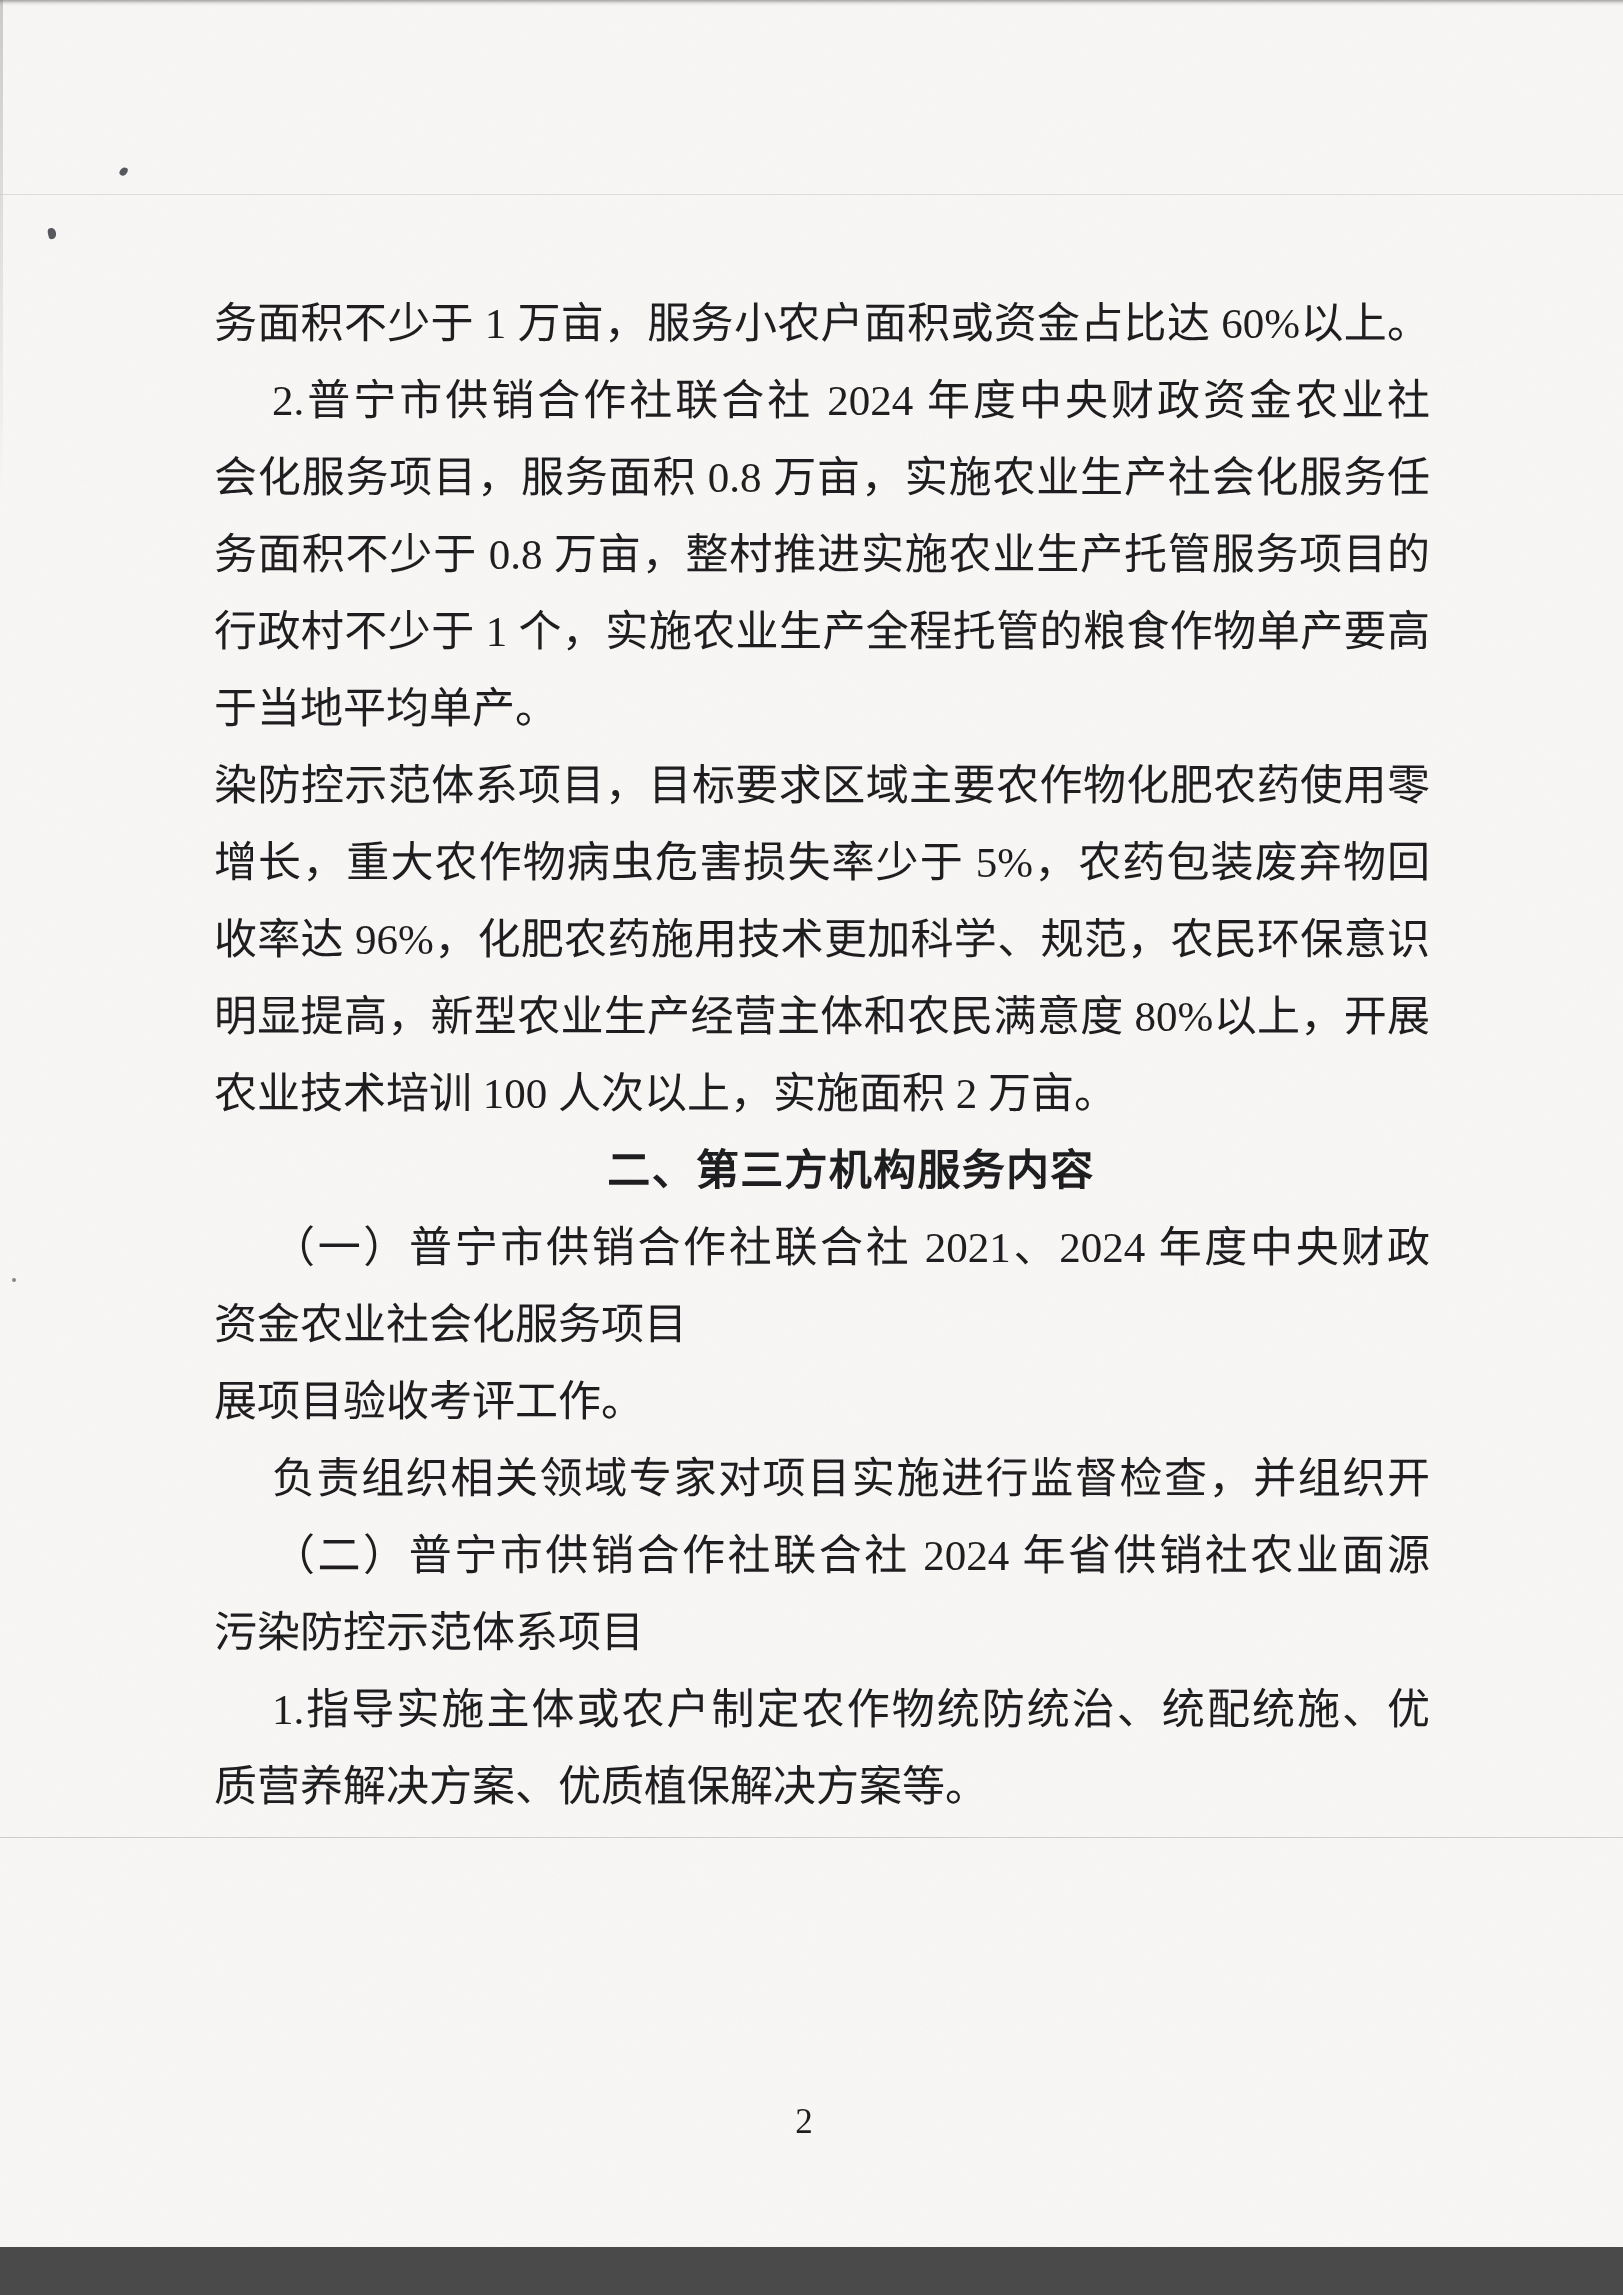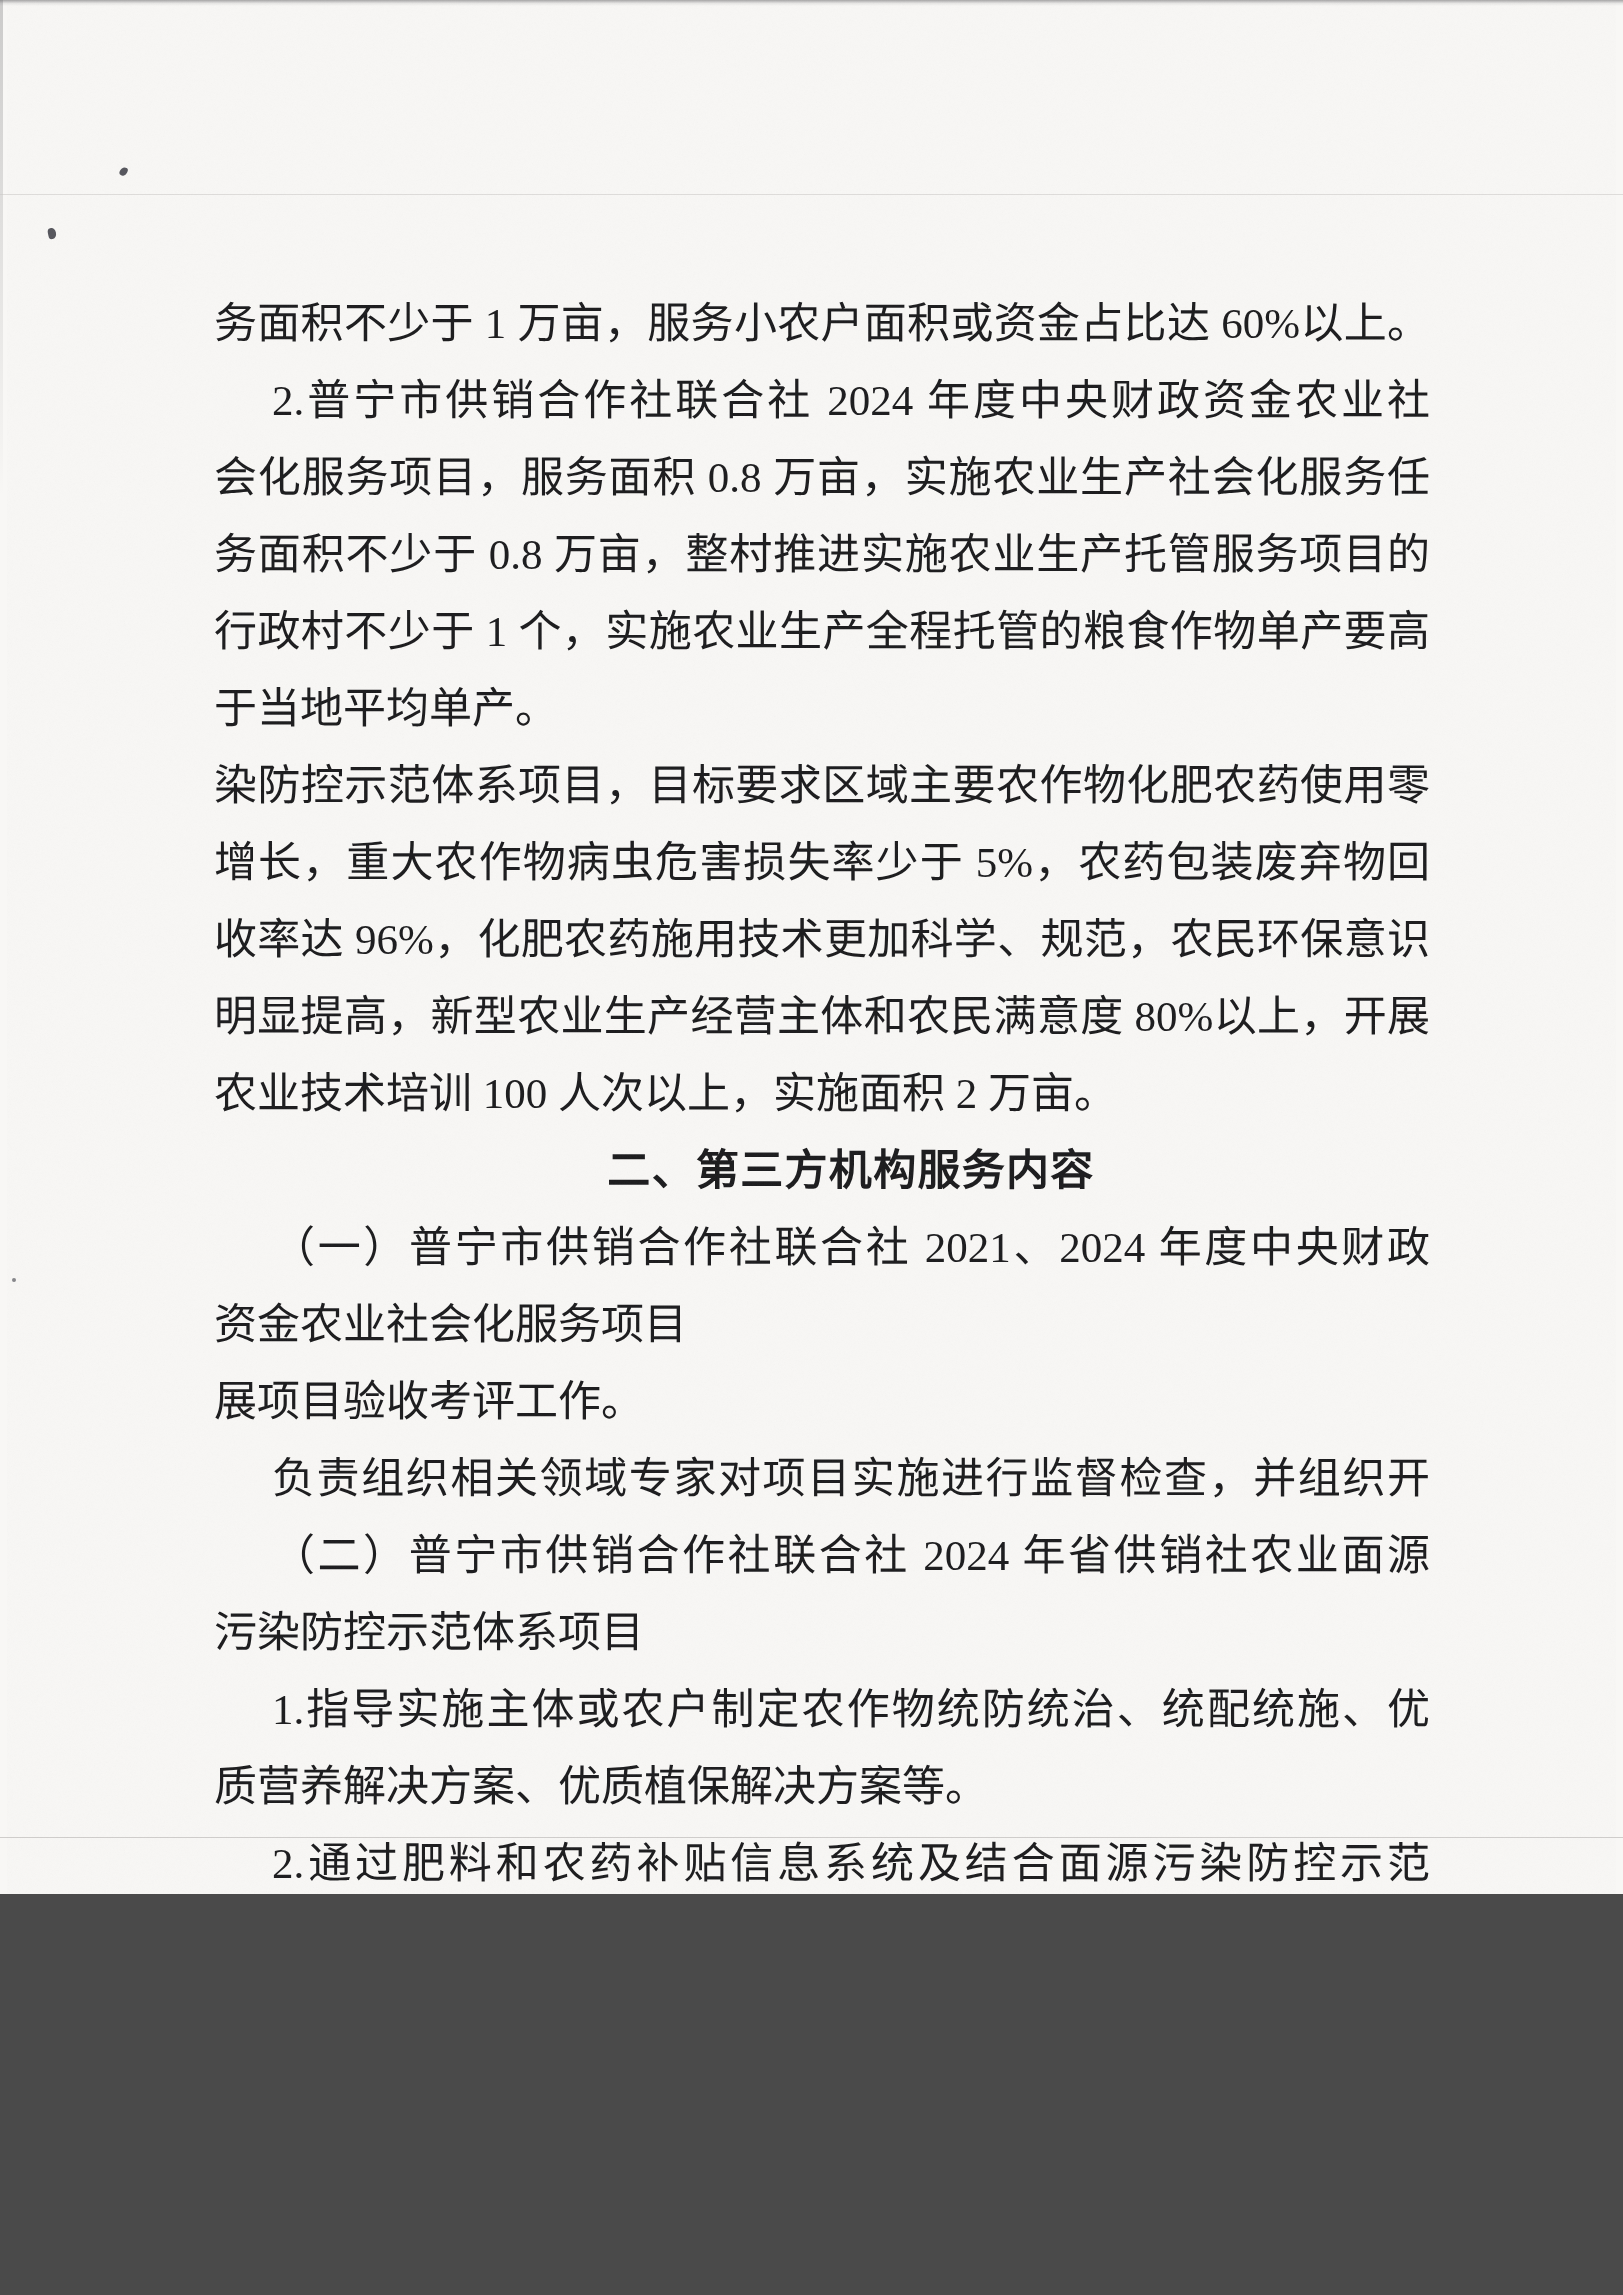--- a/index.html
+++ b/index.html
@@ -3,21 +3,21 @@
 <meta charset="utf-8">
 <style>
   html, body {
     margin: 0;
     padding: 0;
     background: #4a4a4a;
   }
   .page {
     position: relative;
     width: 1623px;
-    height: 1894px;
+    height: 2247px;
     background: #f8f7f5;
     overflow: hidden;
     font-family: "Liberation Serif", "DejaVu Serif", serif;
   }
   
   .scan-edge-top {
     position: absolute;
     left: 0; top: 0;
     width: 100%; height: 5.9px;
     background: linear-gradient(to bottom, rgba(110,110,112,0.60), rgba(150,150,152,0.18) 55%, rgba(0,0,0,0));
@@ -146,21 +146,20 @@
       <div class="line">农业技术培训 100 人次以上，实施面积 2 万亩。</div>
       <div class="line indent bold">二、第三方机构服务内容</div>
       <div class="line justify indent">（一）普宁市供销合作社联合社 2021、2024 年度中央财政</div>
       <div class="line">资金农业社会化服务项目</div>
       <div class="line">展项目验收考评工作。</div>
       <div class="line justify indent">负责组织相关领域专家对项目实施进行监督检查，并组织开</div>
       <div class="line justify indent">（二）普宁市供销合作社联合社 2024 年省供销社农业面源</div>
       <div class="line">污染防控示范体系项目</div>
       <div class="line justify indent">1.指导实施主体或农户制定农作物统防统治、统配统施、优</div>
       <div class="line">质营养解决方案、优质植保解决方案等。</div>
-      <div class="line justify indent">2.通过肥料和农药补贴信息系统及结合面源污染防控示范</div>
     </div>
 
   <div class="page-number">2</div>
 
   <svg class="noise-overlay" xmlns="http://www.w3.org/2000/svg" width="1623" height="2295" viewBox="0 0 2480 3507">
     <filter id="paper-noise">
       <feTurbulence type="fractalNoise" baseFrequency="0.9" numOctaves="2" stitchTiles="stitch"></feTurbulence>
       <feColorMatrix type="saturate" values="0"></feColorMatrix>
     </filter>
     <rect width="2480" height="3507" filter="url(#paper-noise)"></rect>

